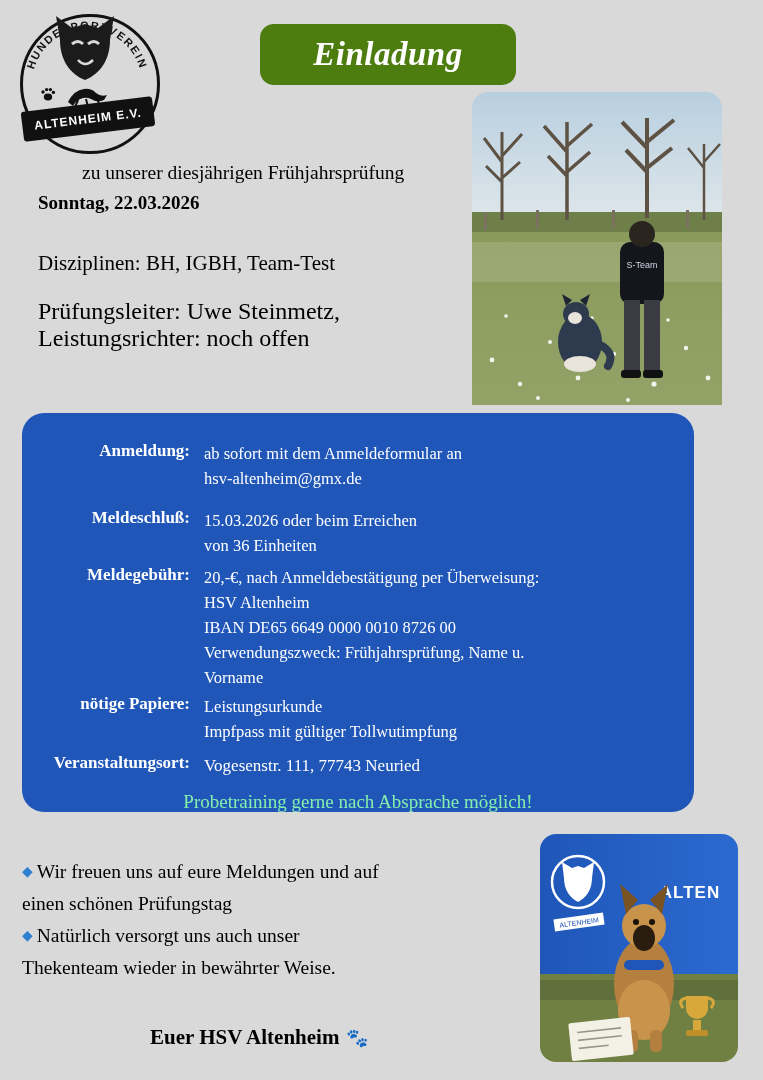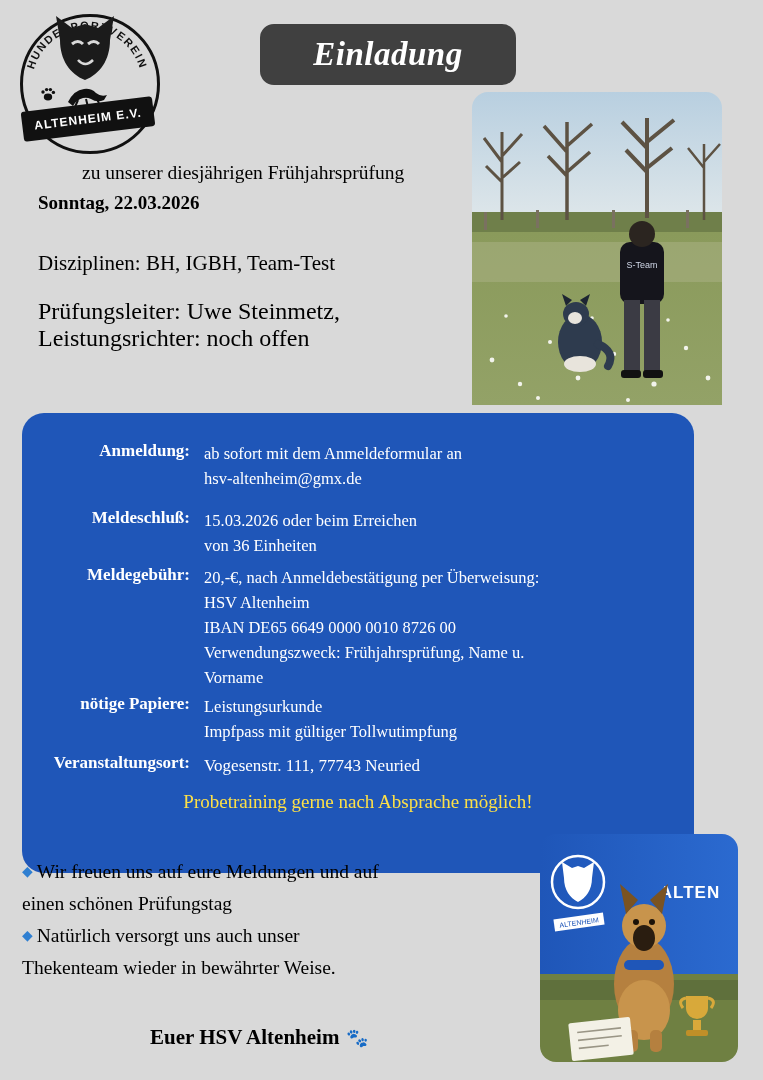--- a/index.html
+++ b/index.html
@@ -78,21 +78,21 @@
     color: #111;
   }
 
   
   .headline-badge {
     position: absolute;
     left: 260px;
     top: 24px;
     width: 256px;
     height: 61px;
-    background: #404040;
+    background: #4d7c0f;
     border-radius: 14px;
     display: flex;
     align-items: center;
     justify-content: center;
   }
   .headline-badge span {
     color: #ffffff;
     font-size: 33px;
     font-weight: bold;
     font-style: italic;
@@ -141,21 +141,21 @@
     font-size: 24px;
     line-height: 27px;
   }
 
   
   .info-panel {
     position: absolute;
     left: 22px;
     top: 413px;
     width: 672px;
-    height: 460px;
+    height: 399px;
     background: #1f56b8;
     border-radius: 22px;
     color: #ffffff;
   }
   .info-row {
     position: absolute;
     display: flex;
   }
   .info-label {
     width: 152px;
@@ -177,21 +177,21 @@
   .r4 { left: 16px; top: 281px; }
   .r5 { left: 16px; top: 340px; }
   .r5 .info-value { font-size: 17px; }
   .info-footer {
     position: absolute;
     left: 0;
     top: 378px;
     width: 100%;
     text-align: center;
     font-size: 19px;
-    color: #fde047;
+    color: #86efac;
   }
 
   
   .bottom-text {
     position: absolute;
     left: 22px;
     top: 856px;
     width: 500px;
     font-size: 19.5px;
     line-height: 32px;

